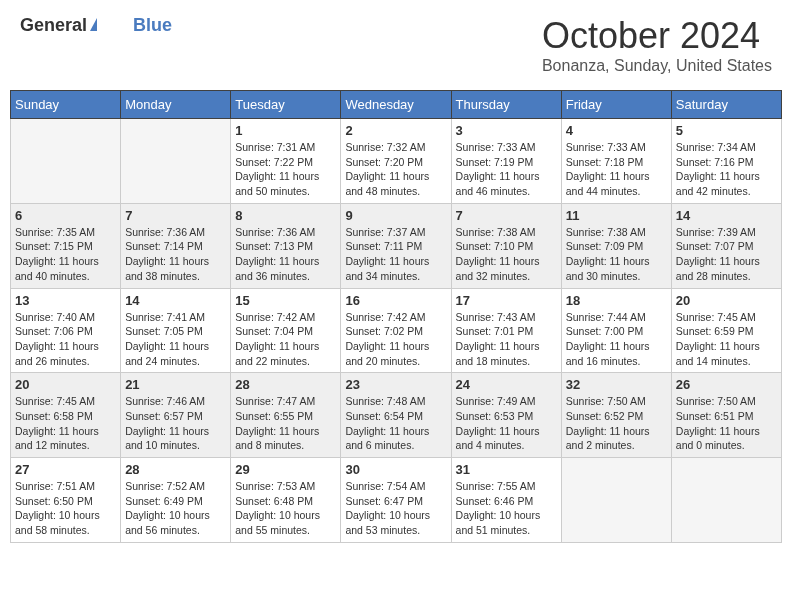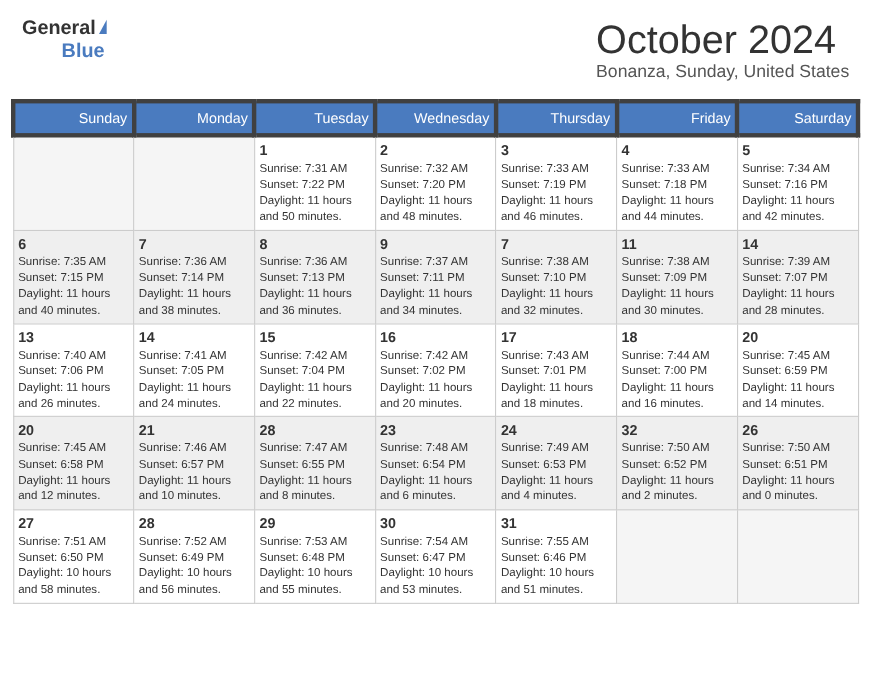--- a/index.html
+++ b/index.html
@@ -12,21 +12,21 @@
     }
     .header {
       display: flex;
       justify-content: space-between;
       align-items: flex-start;
       margin-bottom: 10px;
       padding: 5px 10px;
     }
     .logo {
       display: flex;
-      flex-direction: column;
+      flex-direction: row;
       align-items: flex-start;
       justify-content: center;
     }
     .logo-text {
       display: flex;
       align-items: center;
     }
     .title-section {
     }
     .month-title {
@@ -40,24 +40,24 @@
     }
     .calendar {
       width: 100%;
       border-collapse: collapse;
       font-size: 11px;
     }
     .calendar th {
       background-color: #4a7bbf;
       color: white;
       padding: 6px 4px;
-      text-align: right;
+      text-align: left;
       font-size: 13px;
       font-weight: normal;
-      border: 4px solid #404040;
+      border: 1px solid #404040;
     }
     .calendar td {
       border: 1px solid #ccc;
       vertical-align: top;
       padding: 4px;
       width: 110px;
       min-height: 80px;
       background: #fff;
     }
     .calendar td.empty {

